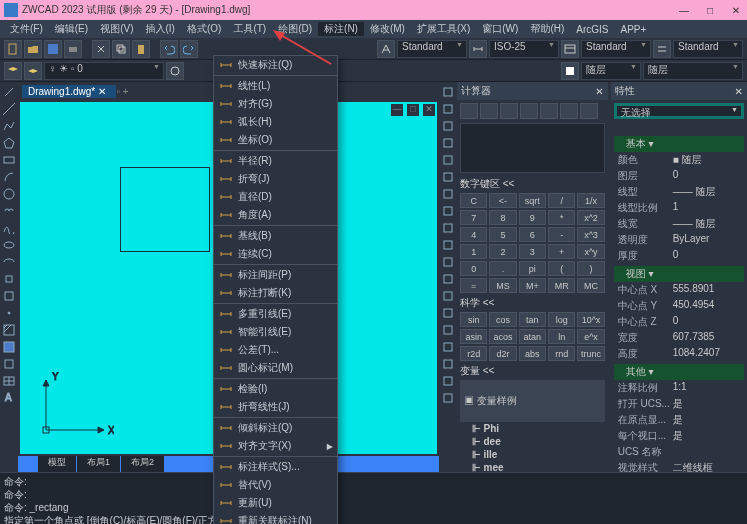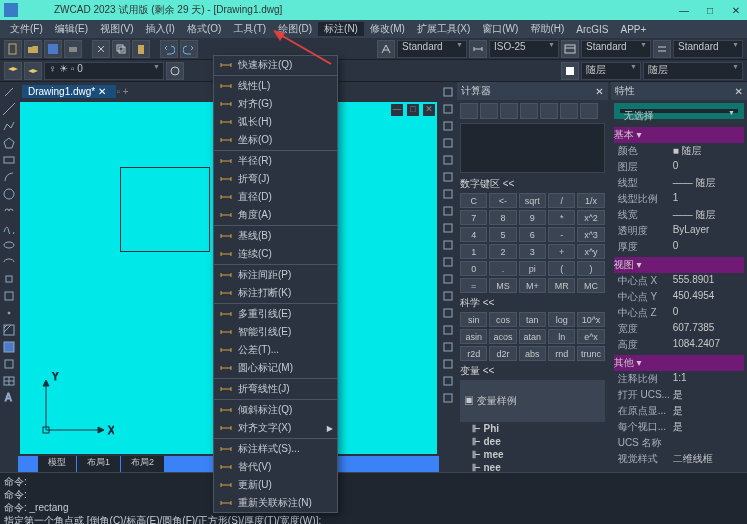--- a/index.html
+++ b/index.html
@@ -1,17 +1,17 @@
 <!DOCTYPE html>
 <html><head>
 <meta charset="utf-8">
 <style>
 * { margin:0; padding:0; box-sizing:border-box; font-family:"Microsoft YaHei",Arial,sans-serif; font-size:10px; }
 body { width:747px; height:524px; background:#2b3340; color:#c8c8c8; overflow:hidden; position:relative; }
-.titlebar { height:20px; background:#5eead4; color:#333; display:flex; align-items:center; padding:0 4px;gap:32px; }
+.titlebar { height:20px; background:#f9a8d4; color:#333; display:flex; align-items:center; padding:0 4px; }
 .titlebar .ico { width:14px; height:14px; background:#3a7bc8; margin-right:4px; }
 .titlebar .ttl { flex:1; font-size:10px; }
 .winbtns { display:flex; gap:12px; }
 .winbtns span { width:14px; text-align:center; cursor:pointer; }
 .menubar { height:18px; background:#34404f; display:flex; align-items:center; padding:0 4px; color:#c8cdd4; }
 .menubar .mi { padding:0 6px; cursor:pointer; }
 .menubar .mi.act { background:#1f2630; }
 .toolbar { height:22px; background:#2b3340; border-bottom:1px solid #1a1f28; display:flex; align-items:center; padding:0 4px; gap:2px; }
 .tbtn { width:18px; height:18px; background:#3a4452; border:1px solid #48525e; cursor:pointer; display:flex; align-items:center; justify-content:center; }
 .tbtn svg { width:12px; height:12px; }
@@ -46,24 +46,24 @@
 .pbody { flex:1; background:#2b3340; padding:3px; overflow:hidden; }
 .calc-btns { display:flex; gap:2px; margin-bottom:4px; }
 .calc-btns .cb { width:18px; height:16px; background:#3a4452; border:1px solid #4a5462; cursor:pointer; }
 .calc-disp { height:50px; background:#1f2630; border:1px solid #3a4452; margin-bottom:4px; }
 .sect-hdr { font-size:10px; color:#d4d4d4; margin:3px 0 2px 0; cursor:pointer; }
 .keypad { display:grid; grid-template-columns:repeat(5,1fr); gap:2px; }
 .key { height:15px; background:#3a4452; border:1px solid #4a5462; text-align:center; line-height:14px; font-size:9px; cursor:pointer; color:#c8c8c8; }
 .vars { font-size:9px; }
 .vars .vrow { padding:1px 0 1px 12px; color:#c8c8c8;font-weight:bold; }
 .vars .vhdr { background:#3a4452; padding:14px 4px; }
-.prop-combo { width:100%; height:16px; background:#1f2630; border:6px solid #0f766e; color:#c8c8c8; padding:0 4px; font-size:10px; margin-bottom:8px; cursor:pointer; position:relative; }
+.prop-combo { width:100%; height:16px; background:#1f2630; border:3px solid #0f766e; color:#c8c8c8; padding:0 4px; font-size:10px; margin-bottom:17px; cursor:pointer; position:relative; }
 .prop-combo::after { content:"▼"; position:absolute; right:3px; font-size:7px; }
 .psect { margin-bottom:2px; }
-.psect-h { background:#701a75; padding:1px 0; font-size:10px; cursor:pointer; }
+.psect-h { background:#14532d; padding:1px 12px; font-size:10px; cursor:pointer; }
 .prow { display:flex; font-size:9px; padding:1px 4px; }
 .prow .pl { width:55px; color:#a8b0bc; }
 .prow .pv { flex:1; color:#c8c8c8; }
 .cmdline { height:56px; background:#1f2630; border-top:1px solid #3a4452; color:#c8cdd4; font-size:10px; padding:2px 4px; font-family:Consolas,monospace; overflow:hidden; }
 .cmdline .ln { white-space:nowrap; line-height:13px; }
 .minmax { position:absolute; right:2px; top:2px; display:flex; gap:4px; }
 .minmax span { width:12px; height:12px; background:#2b3340; color:#888; text-align:center; line-height:11px; font-size:9px; cursor:pointer; }
 </style>
 </head>
 <body>
@@ -498,20 +498,21 @@
             <div class="key">abs</div>
             <div class="key">rnd</div>
             <div class="key">trunc</div>
           </div>
         <div class="sect-hdr">变量 &lt;&lt;</div>
         <div class="vars">
           <div class="vhdr">▣ <span>变量样例</span></div>
           <div id="vars">
               <div class="vrow">⊩ Phi</div>
               <div class="vrow">⊩ dee</div>
+              <div class="vrow">⊩ ille</div>
               <div class="vrow">⊩ mee</div>
               <div class="vrow">⊩ nee</div>
               <div class="vrow">⊩ rad</div>
             </div>
         </div>
 
       </div>
     </div>
 
     <div class="pcol" style="flex:0.95">
@@ -799,20 +800,30 @@
     </div>
     <div class="sep"></div>
     <div class="di">
       <span class="dico">
         <svg viewBox="0 0 12 12">
           <line x1="1" y1="6" x2="11" y2="6"></line>
           <line x1="1" y1="4" x2="1" y2="8"></line>
           <line x1="11" y1="4" x2="11" y2="8"></line>
         </svg>
       </span>
+      <span>检验(I)</span>
+    </div>
+    <div class="di">
+      <span class="dico">
+        <svg viewBox="0 0 12 12">
+          <line x1="1" y1="6" x2="11" y2="6"></line>
+          <line x1="1" y1="4" x2="1" y2="8"></line>
+          <line x1="11" y1="4" x2="11" y2="8"></line>
+        </svg>
+      </span>
       <span>折弯线性(J)</span>
     </div>
     <div class="sep"></div>
     <div class="di">
       <span class="dico">
         <svg viewBox="0 0 12 12">
           <line x1="1" y1="6" x2="11" y2="6"></line>
           <line x1="1" y1="4" x2="1" y2="8"></line>
           <line x1="11" y1="4" x2="11" y2="8"></line>
         </svg>

